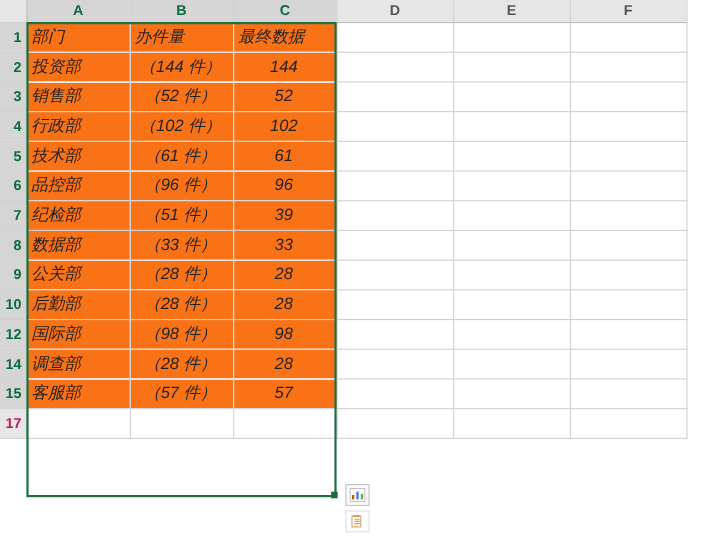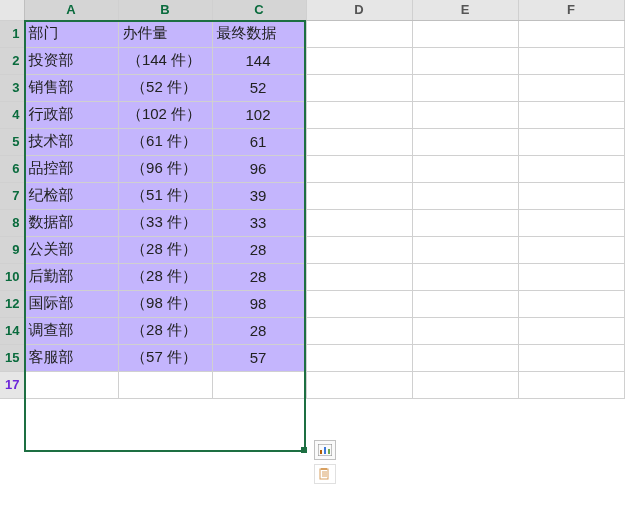--- a/index.html
+++ b/index.html
@@ -23,21 +23,21 @@
 
   .grid {
     border-collapse: collapse;
     table-layout: fixed;
   }
 
   
   .rowhdr {
     width: 24px;
     background: #e6e6e6;
-    color: #6d28d9;
+    color: #be185d;
     text-align: right;
     padding: 0 4px 0 0;
     border-right: 1px solid #bfbfbf;
     border-bottom: 1px solid #d0d0d0;
     font-size: 13px;
     box-sizing: border-box;
   }
   .rowhdr.sel {
     background: #d5d5d5;
     color: #0a6b3d;
@@ -66,21 +66,22 @@
     border-right: 1px solid #d0d0d0;
     border-bottom: 1px solid #d0d0d0;
     height: 27px;
     padding: 0 6px 0 4px;
     box-sizing: border-box;
     font-size: 15px;
     white-space: nowrap;
     overflow: hidden;
   }
   td.cell.sel {
-    background: #c4b5fd;
+    background: #f97316;
+    font-style: italic;
   }
   td.cell.num {
     text-align: center;
   }
 
   
   .sel-outline {
     position: absolute;
     border: 2px solid #1d6f42;
     pointer-events: none;

